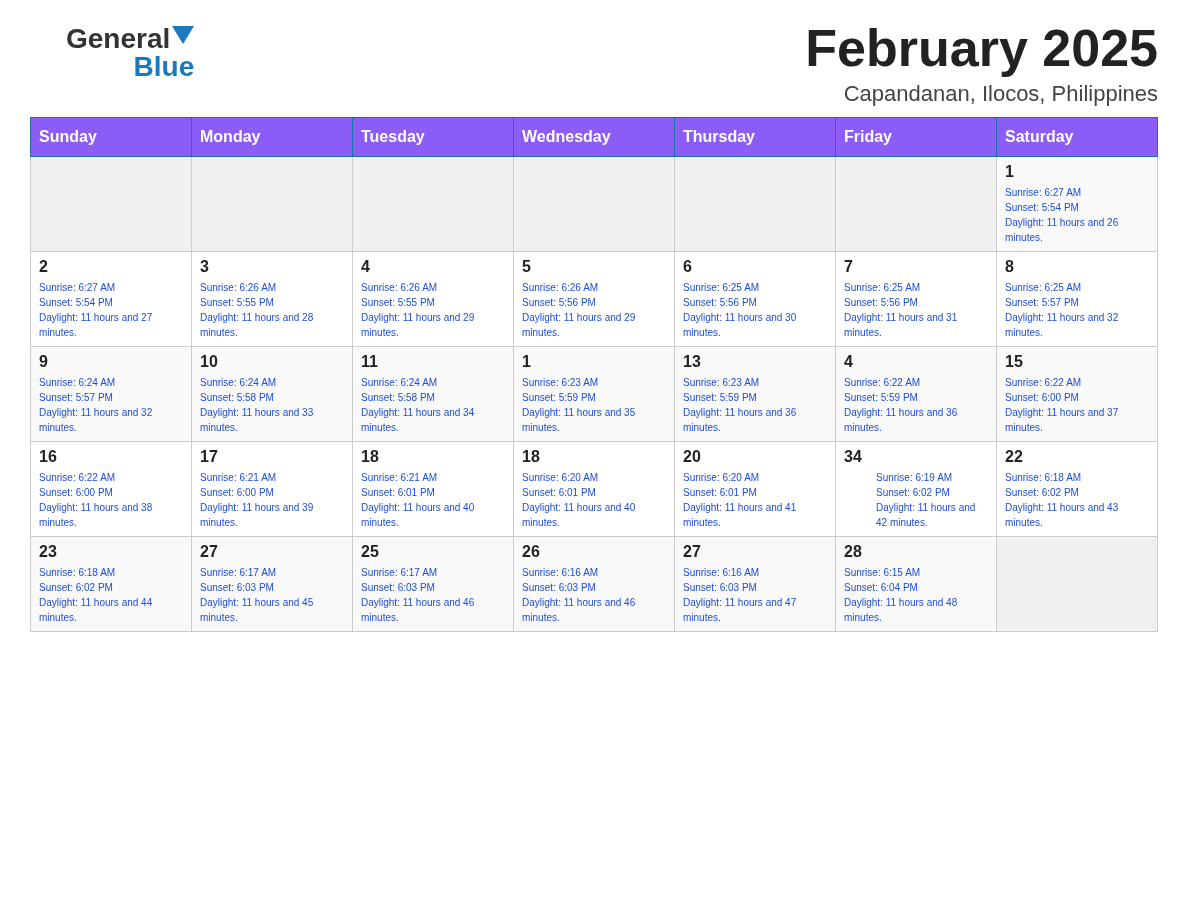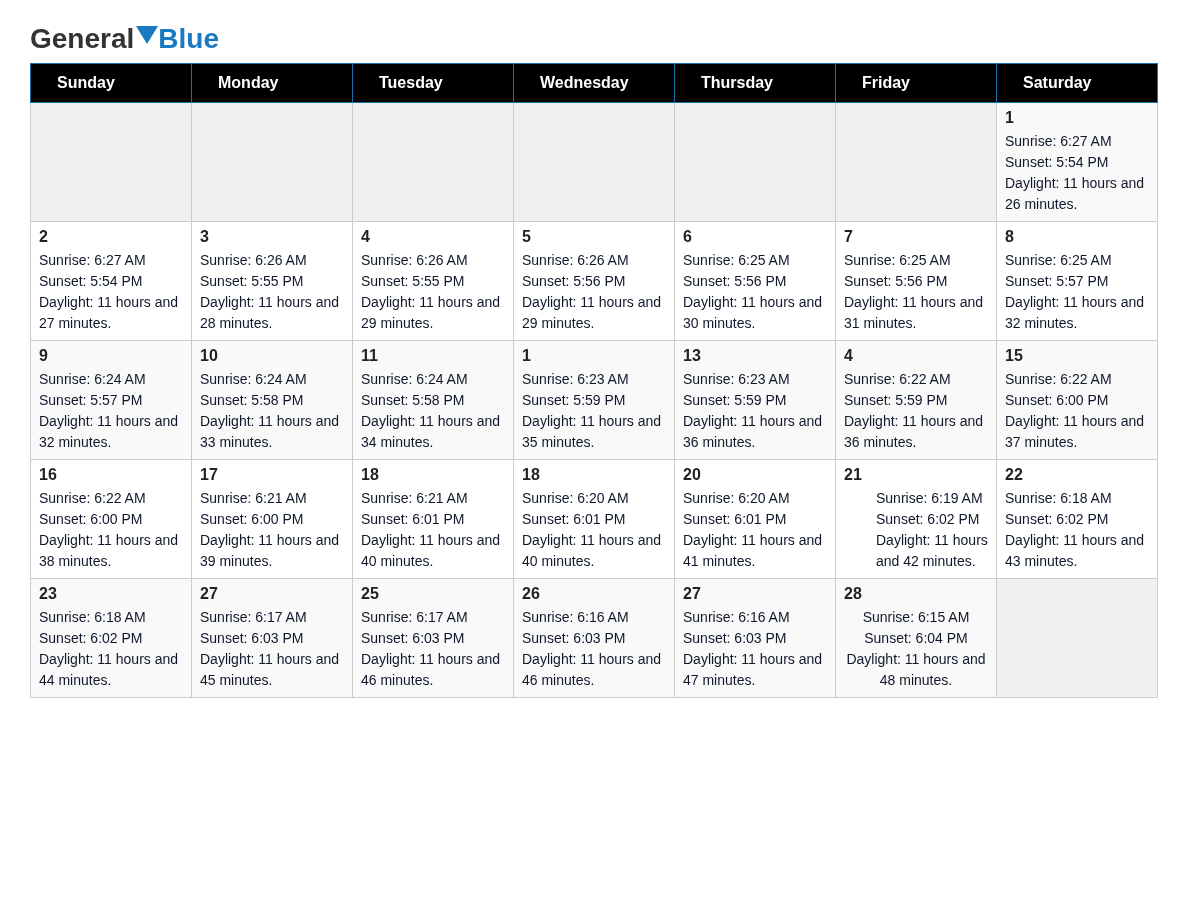--- a/index.html
+++ b/index.html
@@ -11,23 +11,24 @@
       min-height: 918px;
     }
     .header {
       display: flex;
       justify-content: space-between;
       align-items: flex-start;
       margin-bottom: 10px;
     }
     .logo {
       display: flex;
-      flex-direction: row;
+      flex-direction: column;
       align-items: flex-end;
       padding-top: 5px;
+      margin-left: 36px;
     }
     .logo-general {
       font-size: 28px;
       font-weight: bold;
       color: #333;
       line-height: 1;
     }
     .logo-blue {
       font-size: 28px;
       font-weight: bold;
@@ -49,23 +50,23 @@
       font-size: 22px;
       color: #444;
       margin-top: 4px;
     }
     table {
       width: 100%;
       border-collapse: collapse;
       margin-top: 10px;
     }
     thead tr th {
-      background-color: #000000;
+      background-color: #8b5cf6;
       color: #fff;
-      padding: 10px 26px;
+      padding: 10px 8px;
       font-size: 16px;
       font-weight: bold;
       text-align: left;
       border: 1px solid #1a6fa8;
     }
     tbody tr td {
       vertical-align: top;
       padding: 6px 8px;
       border: 1px solid #ccc;
       width: 14.28%;
@@ -81,22 +82,22 @@
       background: #fff;
     }
     .day-number {
       font-size: 16px;
       font-weight: bold;
       color: #222;
       display: block;
       margin-bottom: 4px;
     }
     .day-info {
-      font-size: 14px;
-      color: #0f172a;
+      font-size: 10px;
+      color: #1d4ed8;
       line-height: 1.5;
     }
     .empty-cell {
       background: #f0f0f0 !important;
     }
     tbody tr td.empty-cell {
       background: #f0f0f0;
     }
   </style>
 </head>
@@ -105,20 +106,24 @@
 <div class="header">
   <div class="logo">
     <div style="display:flex; align-items:center;">
       <span class="logo-general">General</span>
       <svg width="22" height="22" viewBox="0 0 22 22" style="margin-left:2px; margin-top:-4px;">
         <polygon points="0,0 22,0 11,18" fill="#1a7abf"></polygon>
       </svg>
     </div>
     <span class="logo-blue">Blue</span>
   </div>
+  <div class="title-block">
+    <div class="month-title">February 2025</div>
+    <div class="location-title">Capandanan, Ilocos, Philippines</div>
+  </div>
 </div>
 
 <table>
   <thead>
     <tr>
     <th>Sunday</th>
         <th>Monday</th>
         <th>Tuesday</th>
         <th>Wednesday</th>
         <th>Thursday</th>
@@ -254,21 +259,21 @@
 Sunset: 6:01 PM
 Daylight: 11 hours and 40 minutes.</div>
         </td>
         <td>
           <span class="day-number">20</span>
           <div class="day-info" style="white-space: pre-line;">Sunrise: 6:20 AM
 Sunset: 6:01 PM
 Daylight: 11 hours and 41 minutes.</div>
         </td>
         <td>
-          <span class="day-number">21</span>
+          <span class="day-number">34</span>
           <div class="day-info" style="white-space: pre-line; margin-left: 32px;">Sunrise: 6:19 AM
 Sunset: 6:02 PM
 Daylight: 11 hours and 42 minutes.</div>
         </td>
         <td>
           <span class="day-number">22</span>
           <div class="day-info" style="white-space: pre-line;">Sunrise: 6:18 AM
 Sunset: 6:02 PM
 Daylight: 11 hours and 43 minutes.</div>
         </td>
@@ -299,20 +304,20 @@
 Daylight: 11 hours and 46 minutes.</div>
         </td>
         <td>
           <span class="day-number">27</span>
           <div class="day-info" style="white-space: pre-line;">Sunrise: 6:16 AM
 Sunset: 6:03 PM
 Daylight: 11 hours and 47 minutes.</div>
         </td>
         <td>
           <span class="day-number">28</span>
-          <div class="day-info" style="white-space: pre-line; text-align: center;">Sunrise: 6:15 AM
+          <div class="day-info" style="white-space: pre-line;">Sunrise: 6:15 AM
 Sunset: 6:04 PM
 Daylight: 11 hours and 48 minutes.</div>
         </td>
         <td class="empty-cell"></td>
       </tr>
     </tbody>
 </table>
 
 </body></html>

